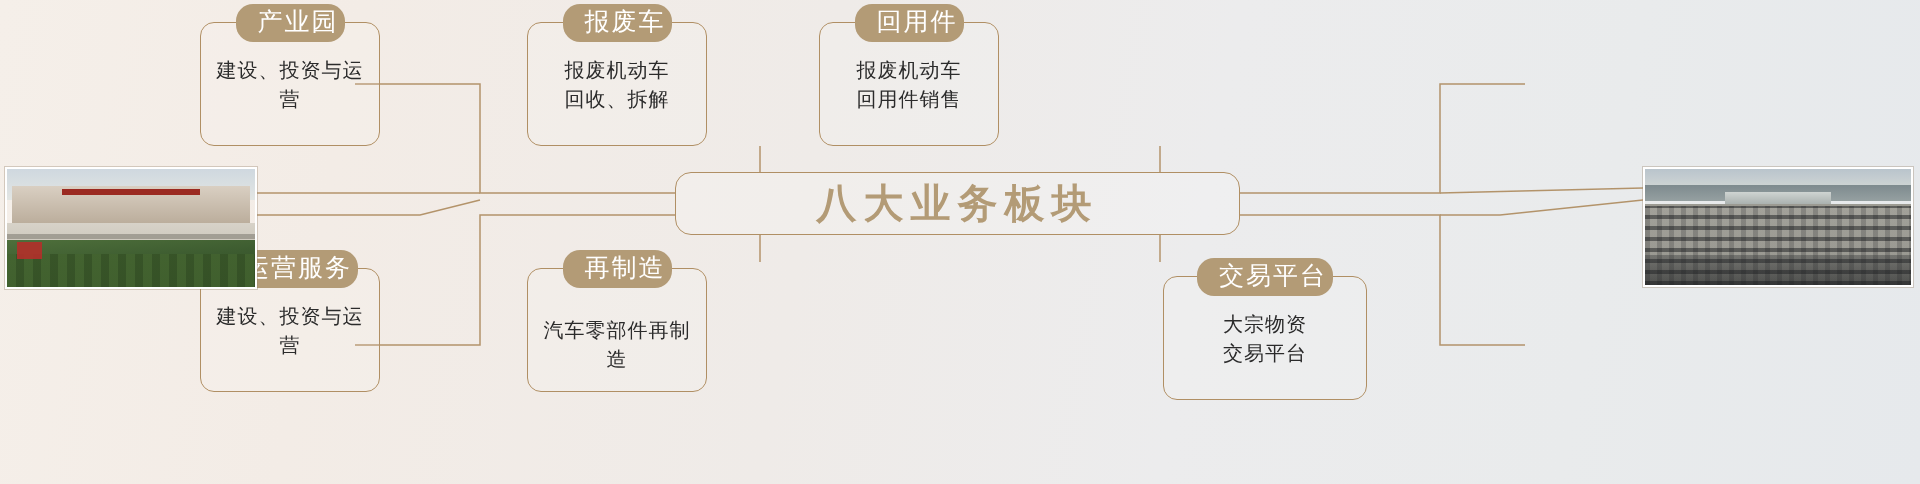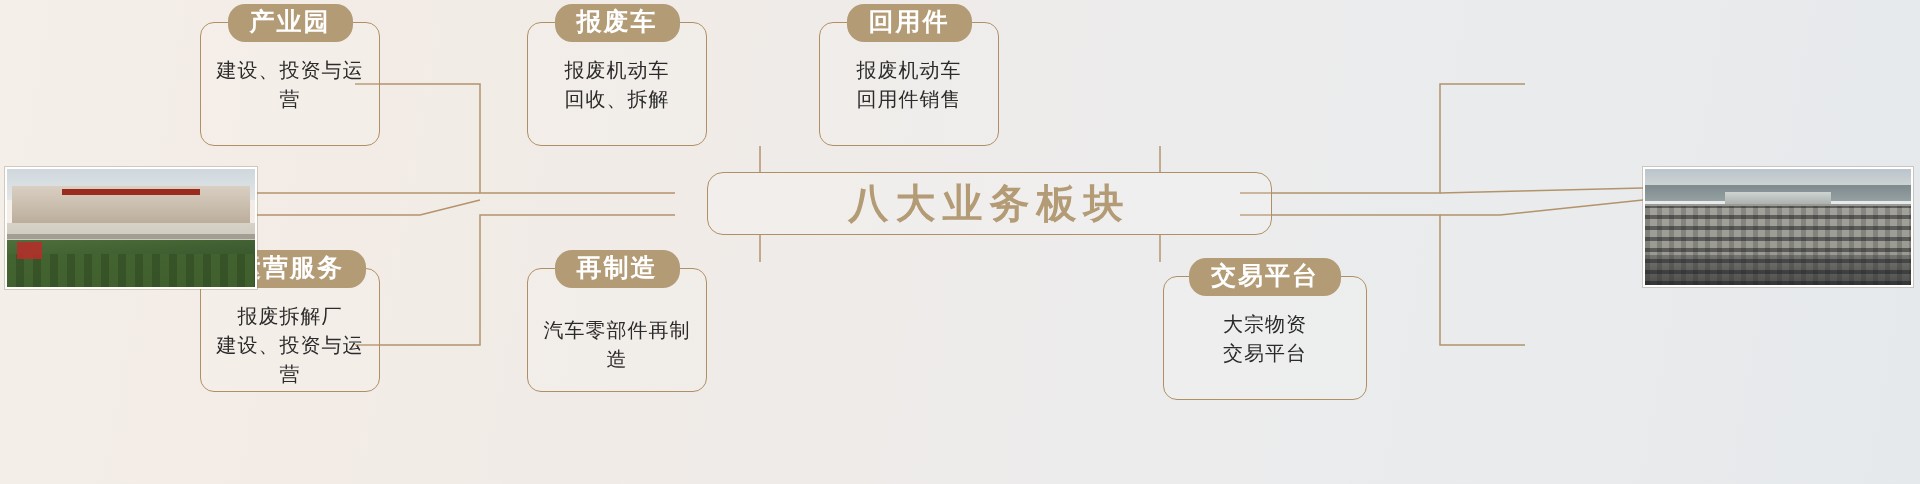--- a/index.html
+++ b/index.html
@@ -22,23 +22,23 @@
     border-radius:14px;
     background:rgba(255,255,255,0.10);
     display:flex;flex-direction:column;align-items:center;
   }
   .badge{
     position:relative;
     margin-top:-19px;
     background:#b39b76;
     color:#ffffff;
     border-radius:17px;
-    padding:5px 22px 7px 22px;
+    padding:5px 6px 7px 22px;
     font-size:25px;
-    font-weight:bold;
+    font-weight:normal;
     letter-spacing:2px;
     line-height:1.05;
     white-space:nowrap;
     font-family:"DejaVu Sans","Liberation Sans",sans-serif;
   }
   .body{
     margin-top:14px;
     color:#2b2b2b;
     font-size:20px;
     line-height:1.45;
@@ -50,21 +50,21 @@
   .body .ln{display:block;}
 
   
   #hub{
     position:absolute;
     left:675px;top:172px;width:565px;height:63px;
     box-sizing:border-box;
     border:1.7px solid #b08f64;
     border-radius:16px;
     background:rgba(255,255,255,0.16);
-    display:flex;align-items:center;justify-content:center;margin-left:32px;
+    display:flex;align-items:center;justify-content:center;
   }
   #hub .hubtext{
     color:#b39b76;
     font-size:40px;
     font-weight:bold;
     letter-spacing:7px;
     font-family:"DejaVu Sans","Liberation Sans",sans-serif;
     white-space:nowrap;
   }
 
@@ -169,21 +169,20 @@
     <div class="body">
       <span class="ln">报废机动车</span>
       <span class="ln">回用件销售</span>
     </div>
   </div>
 
 
   <div class="card" id="card-4" style="left:200px;top:268px;width:180px;height:124px;">
     <span class="badge">运营服务</span>
     <div class="body">
-      <span class="ln">报废拆解厂</span>
       <span class="ln">建设、投资与运营</span>
     </div>
   </div>
 
   <div class="card" id="card-5" style="left:527px;top:268px;width:180px;height:124px;">
     <span class="badge">再制造</span>
     <div class="body" style="margin-top:28px;">
       <span class="ln">汽车零部件再制造</span>
     </div>
   </div>

